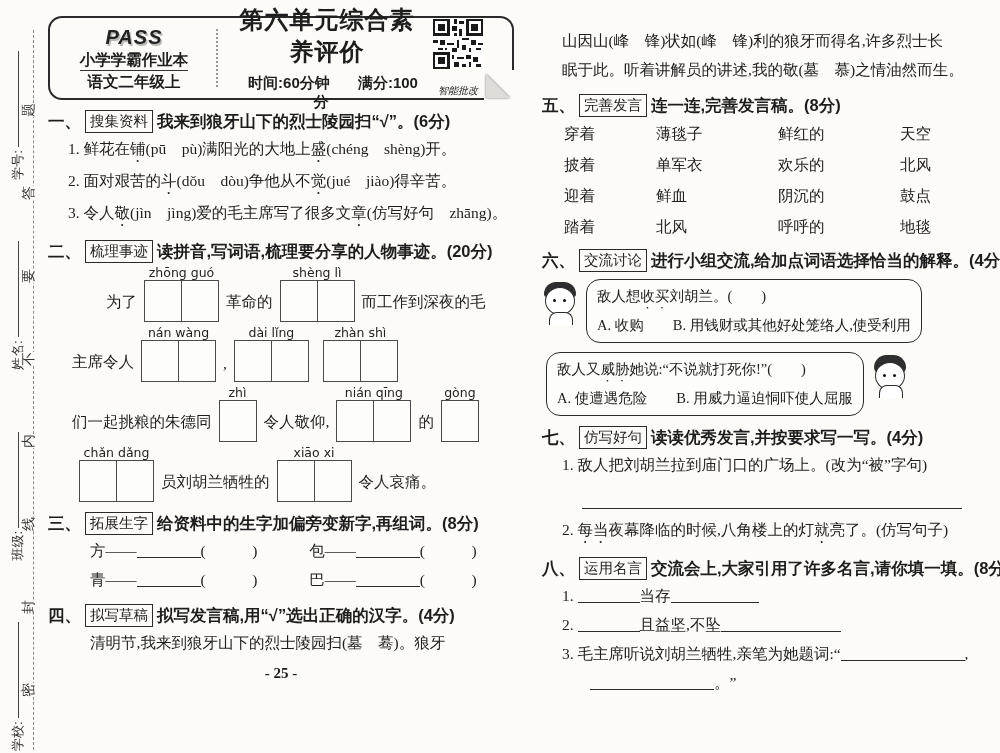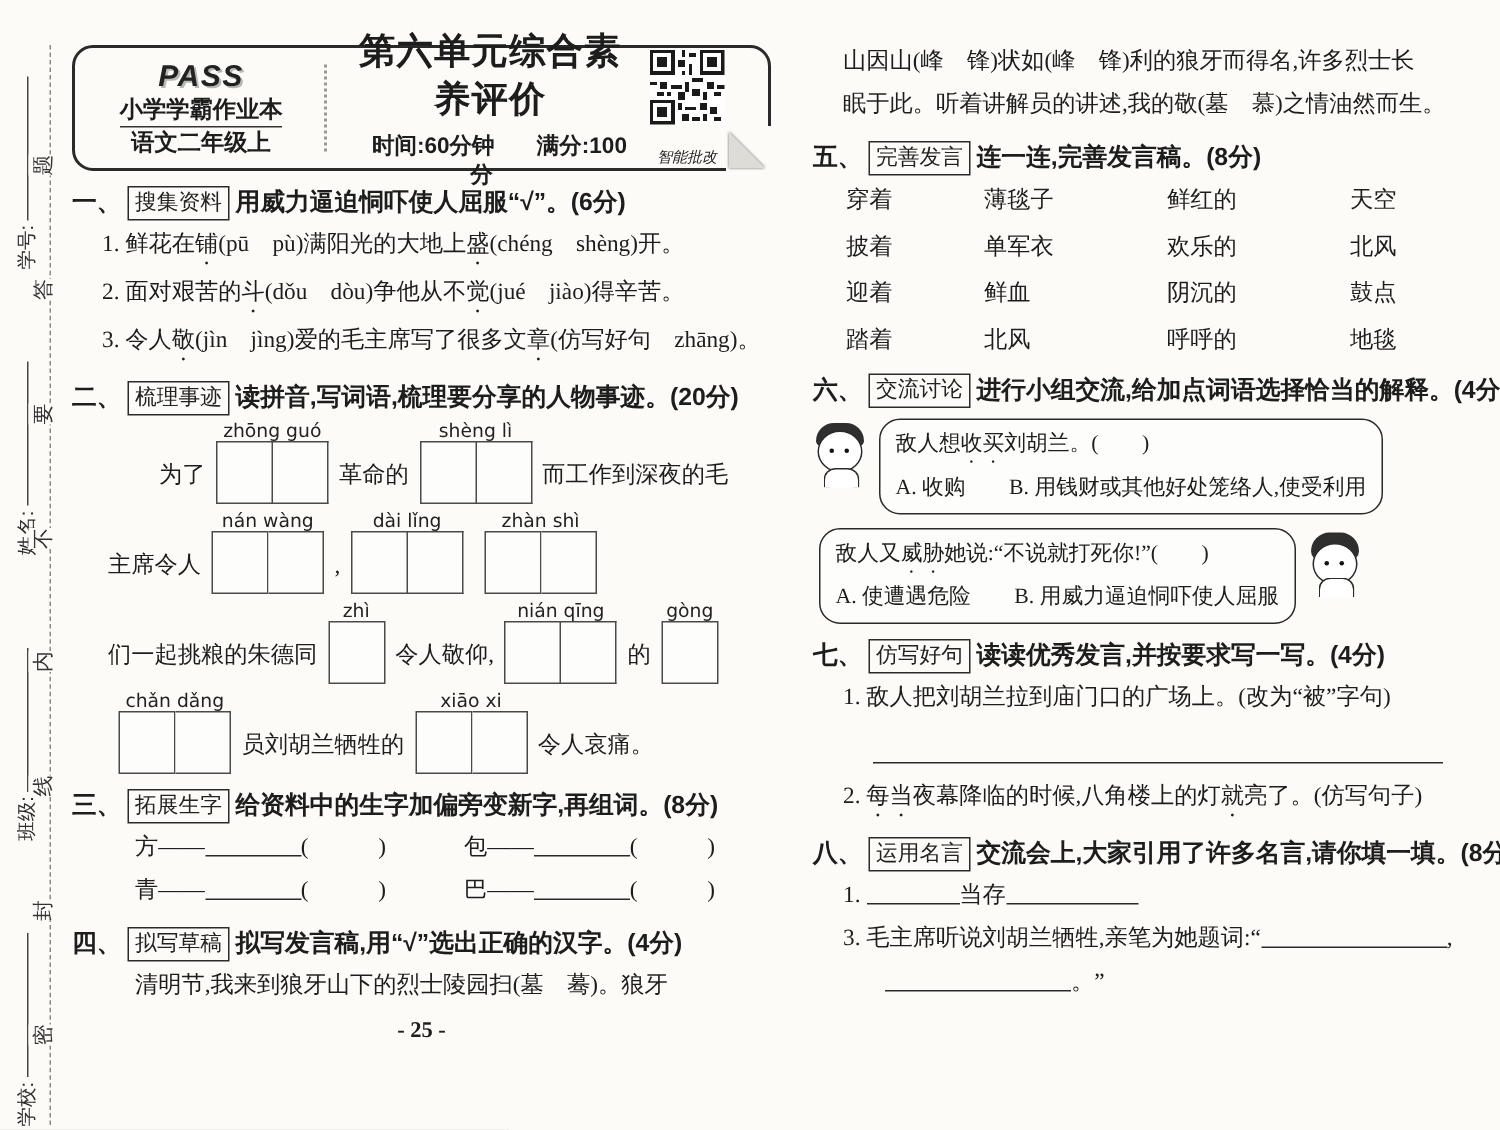--- a/index.html
+++ b/index.html
@@ -10,21 +10,21 @@
   .labels-rot{position:absolute;left:-332px;top:390px;width:700px;height:22px;
               transform:rotate(-90deg);display:flex;justify-content:space-between;align-items:center;
               font-family:"Liberation Sans",sans-serif;font-size:13px;color:#2b2b2b;}
   .mlabel{white-space:nowrap;}
   .mlabel::after{content:"";display:inline-block;width:96px;border-bottom:1.2px solid #444;
                  margin-left:3px;vertical-align:3px;}
   .seal-chars{position:absolute;left:22px;top:100px;height:600px;display:flex;flex-direction:column;
               justify-content:space-between;align-items:center;}
   .seal-char{transform:rotate(-90deg);font-size:14px;color:#333;background:#fcfbf8;padding:1px 0;}
   
-  .page-left{position:absolute;left:48px;top:30px;width:466px;}
+  .page-left{position:absolute;left:48px;top:16px;width:466px;}
   .page-right{position:absolute;left:542px;top:26px;width:450px;}
   
   .hdr{position:relative;border:2.2px solid #2a2a2a;border-radius:14px;height:80px;
        display:flex;align-items:center;padding:0 8px;background:#fcfbf8;}
   .hdr-left{width:152px;text-align:center;line-height:1.25;}
   .brand{font-family:"Liberation Sans",sans-serif;font-weight:bold;font-style:italic;
          font-size:20px;letter-spacing:1px;color:#222;text-shadow:1.5px 1.5px 0 #b9b9b4;}
   .series{font-family:"Liberation Sans",sans-serif;font-weight:bold;font-size:15.5px;
           border-bottom:1.6px solid #333;display:inline-block;padding-bottom:1px;}
   .subject{font-size:15.5px;font-weight:bold;margin-top:1px;}
@@ -167,21 +167,21 @@
               <rect x="18" y="19" width="2" height="1"></rect>
           </g>
         </svg>
         <div class="qr-cap">智能批改</div>
       </div>
       <div class="fold"></div>
     </div>
 
 
     <div class="qhead">
-      <span>一、</span><span class="tag">搜集资料</span><span>用威力逼迫恫吓使人屈服“√”。(6分)</span>
+      <span>一、</span><span class="tag">搜集资料</span><span>我来到狼牙山下的烈士陵园扫“√”。(6分)</span>
     </div>
     <div>
         <div class="kai indent segline"><span>1. 鲜花在</span><span class="dot">铺</span><span>(pū　pù)满阳光的大地上</span><span class="dot">盛</span><span>(chéng　shèng)开。</span></div>
         <div class="kai indent segline"><span>2. 面对艰苦的</span><span class="dot">斗</span><span>(dǒu　dòu)争他从不</span><span class="dot">觉</span><span>(jué　jiào)得辛苦。</span></div>
         <div class="kai indent segline"><span>3. 令人</span><span class="dot">敬</span><span>(jìn　jìng)爱的毛主席写了很多文</span><span class="dot">章</span><span>(仿写好句　zhāng)。</span></div>
       </div>
 
     <div class="qhead">
       <span>二、</span><span class="tag">梳理事迹</span><span>读拼音,写词语,梳理要分享的人物事迹。(20分)</span>
     </div>
@@ -350,18 +350,19 @@
     </div>
     <div class="kai indent">1. 敌人把刘胡兰拉到庙门口的广场上。(改为“被”字句)</div>
     <div class="ansline segline"><span class="blank" style="width: 380px;"></span></div>
     <div class="kai indent segline" style="margin-top:4px;"><span>2. </span><span class="dot">每当</span><span>夜幕降临的时候,八角楼上的灯</span><span class="dot">就</span><span>亮了。(仿写句子)</span></div>
 
     <div class="qhead">
       <span>八、</span><span class="tag">运用名言</span><span>交流会上,大家引用了许多名言,请你填一填。(8分)</span>
     </div>
     <div>
         <div class="kai indent segline"><span>1. </span><span class="blank" style="width: 62px;"></span><span>当存</span><span class="blank" style="width: 88px;"></span></div>
+        <div class="kai indent segline"><span>2. </span><span class="blank" style="width: 62px;"></span><span>且益坚,不坠</span><span class="blank" style="width: 120px;"></span></div>
         <div class="kai indent segline"><span>3. 毛主席听说刘胡兰牺牲,亲笔为她题词:“</span><span class="blank" style="width: 124px;"></span><span>,</span></div>
         <div class="kai indent segline"><span style="display: inline-block; width: 28px;"></span><span class="blank" style="width: 124px;"></span><span>。”</span></div>
       </div>
 
   </div>
 </div>
 
 </body></html>

